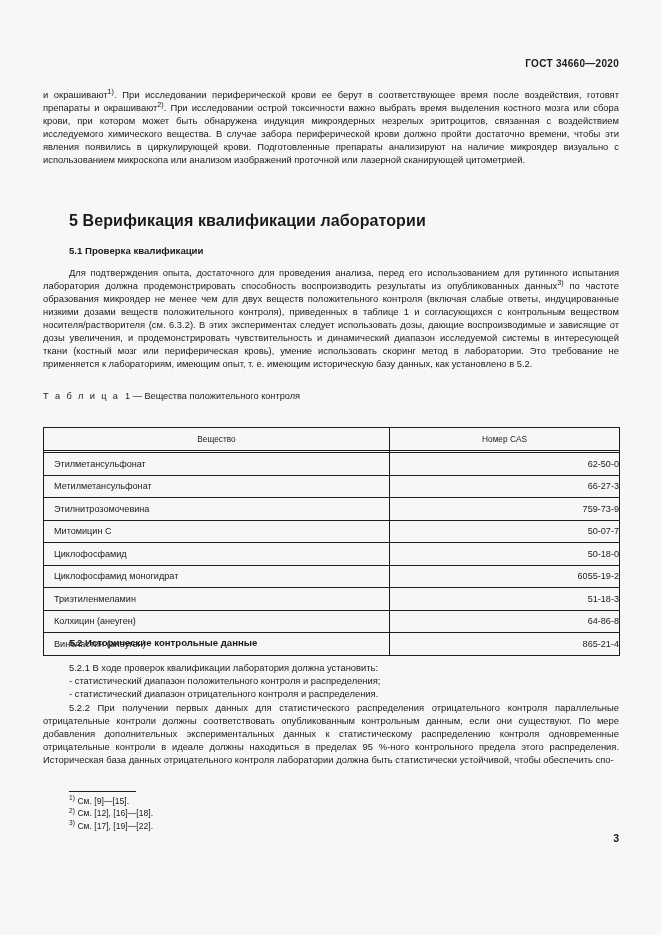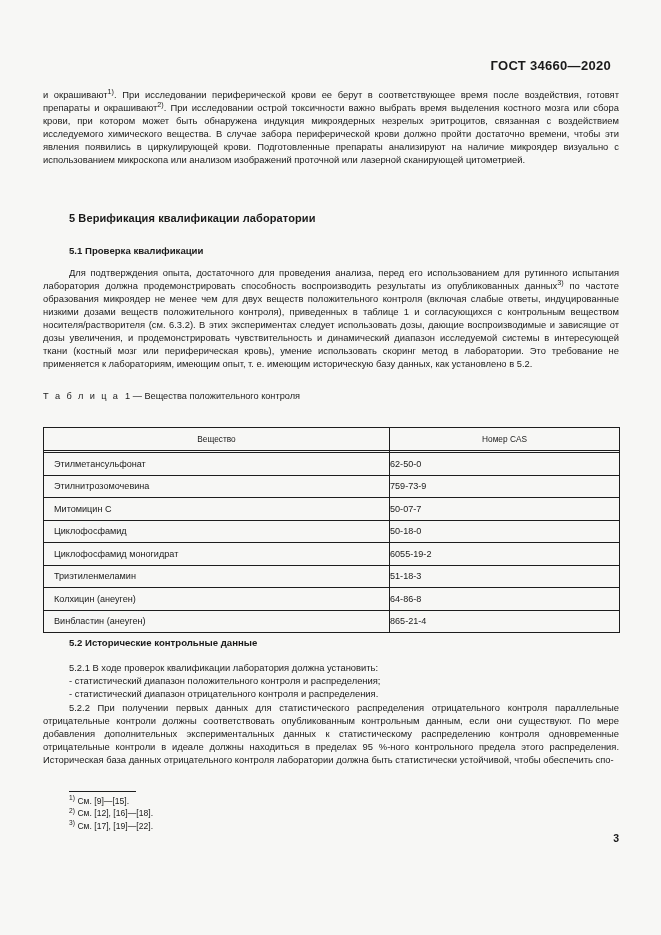--- a/index.html
+++ b/index.html
@@ -26,22 +26,22 @@
     position: absolute;
     left: 43px;
     top: 0;
     width: 576px;
     height: 935px;
   }
   
   .doc-header {
     position: absolute;
     top: 58px;
-    right: 8px;
-    font-size: 13px;
+    right: 0;
+    font-size: 10px;
     font-weight: bold;
     letter-spacing: 0.3px;
     white-space: nowrap;
   }
   
   .body-block {
     position: absolute;
     left: 0;
     width: 576px;
     font-size: 9.4px;
@@ -58,21 +58,21 @@
   }
   sup {
     font-size: 7.2px;
     vertical-align: super;
     line-height: 0;
   }
   
   .h2 {
     position: absolute;
     left: 26px;
-    font-size: 11px;
+    font-size: 16px;
     font-weight: bold;
     letter-spacing: 0.1px;
     white-space: nowrap;
   }
   .h3 {
     position: absolute;
     left: 26px;
     font-size: 9.6px;
     font-weight: bold;
     white-space: nowrap;
@@ -119,21 +119,21 @@
     border-bottom: 1px solid #1d1d1d;
     border-left: 1px solid #1d1d1d;
     border-right: 1px solid #1d1d1d;
     padding: 0;
   }
   table.data-table td.subst {
     text-align: left;
     padding-left: 10px;
   }
   table.data-table td.cas {
-    text-align: left;
+    text-align: right;
   }
   
   .footnote-rule {
     position: absolute;
     left: 26px;
     width: 67px;
     height: 0;
     border-top: 1px solid #1d1d1d;
   }
   .footnotes {
@@ -200,20 +200,24 @@
         </tr>
         <tr class="rule-row">
           <th></th>
           <th></th>
         </tr>
       </thead>
       <tbody>
         <tr>
           <td class="subst">Этилметансульфонат</td>
           <td class="cas">62-50-0</td>
+        </tr>
+        <tr>
+          <td class="subst">Метилметансульфонат</td>
+          <td class="cas">66-27-3</td>
         </tr>
         <tr>
           <td class="subst">Этилнитрозомочевина</td>
           <td class="cas">759-73-9</td>
         </tr>
         <tr>
           <td class="subst">Митомицин C</td>
           <td class="cas">50-07-7</td>
         </tr>
         <tr>

